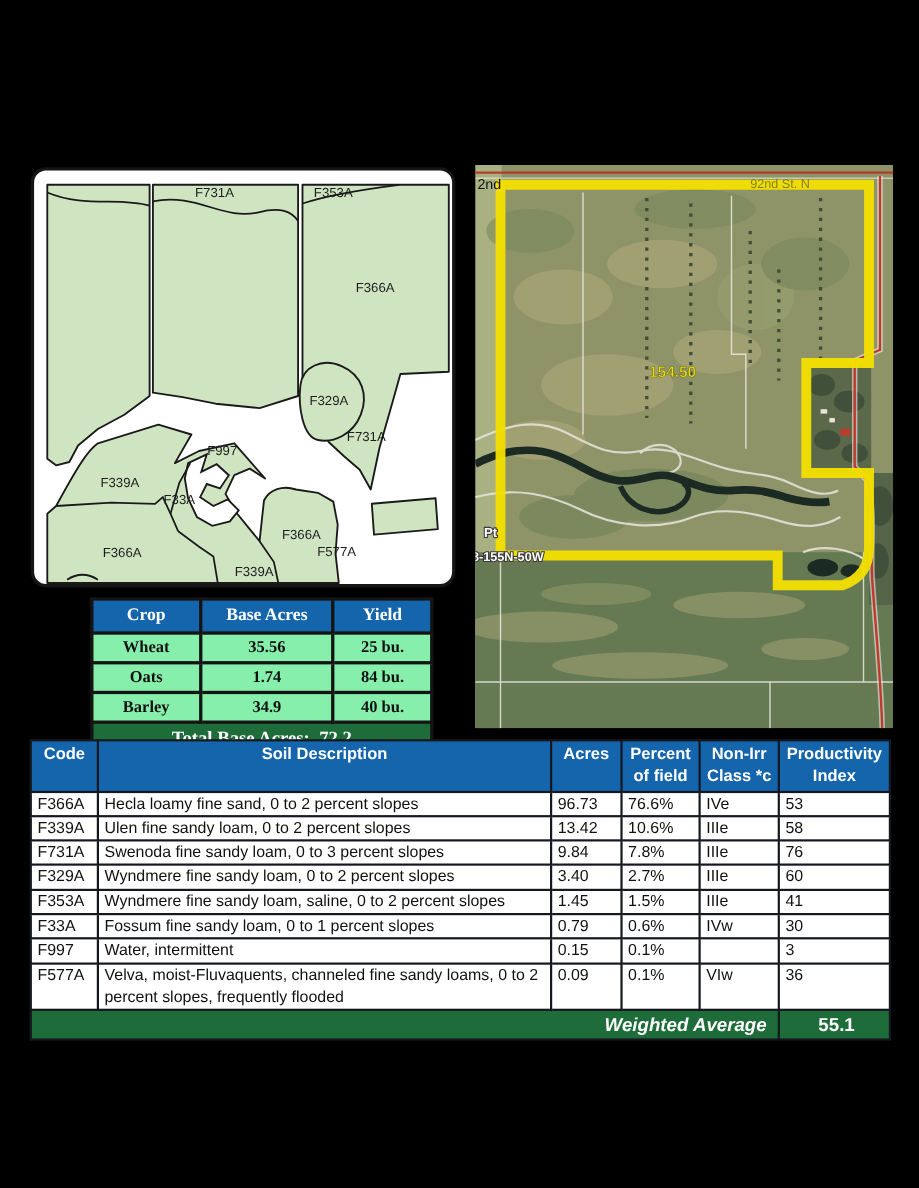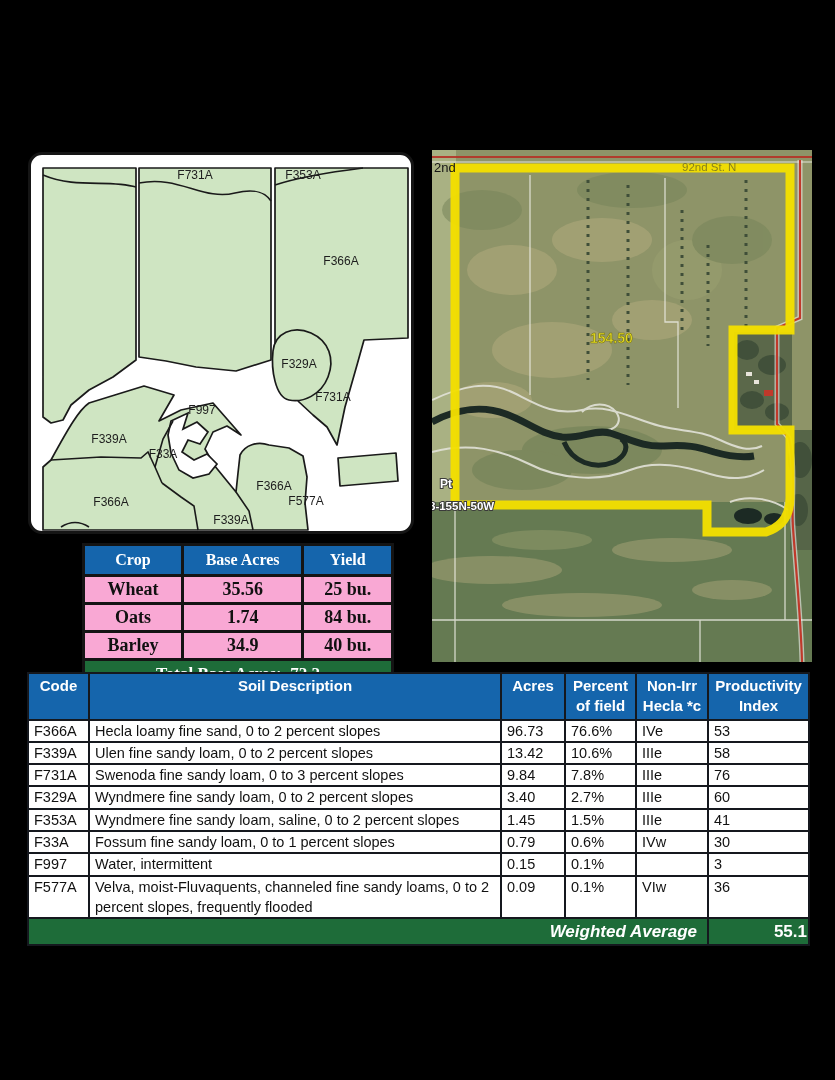--- a/index.html
+++ b/index.html
@@ -10,35 +10,35 @@
              background:#fff;border:3px solid #151515;border-radius:14px;box-sizing:border-box;}
   .map-panel svg{position:absolute;left:0;top:0;width:380px;height:376px;}
   
   .aerial{position:absolute;left:432px;top:150px;width:380px;height:576px;overflow:hidden;}
   .aerial svg{display:block;}
   
   .crop-table{position:absolute;left:82px;top:543px;width:312px;border-collapse:collapse;
               font-family:Liberation Serif, serif;}
   .crop-table th,.crop-table td{border:3px solid #141414;text-align:center;padding:2px 4px;}
   .crop-table thead th{background:#1565ac;color:#fff;font-size:16px;font-weight:bold;height:24px;}
-  .crop-table tbody td{background:#f9a8d4;color:#111;font-size:18px;font-weight:bold;height:20px;}
+  .crop-table tbody td{background:#86efac;color:#111;font-size:15px;font-weight:bold;height:20px;}
   .crop-table tfoot td{background:#1e6c39;color:#fff;font-size:17px;font-weight:bold;height:22px;}
   .crop-col0{width:32%;} .crop-col1{width:39%;} .crop-col2{width:29%;}
   
   .soil-table{position:absolute;left:27px;top:672px;width:781px;border-collapse:collapse;
               font-family:"Liberation Sans",sans-serif;table-layout:fixed;}
   .soil-table th,.soil-table td{border:2px solid #15181e;box-sizing:border-box;}
   .soil-table thead th{background:#1565ac;color:#fff;font-size:15px;font-weight:bold;
                        text-align:center;vertical-align:top;line-height:1.35;padding:2px 2px;height:42px;}
   .soil-table tbody td{background:#fff;color:#111;font-size:14.5px;text-align:left;
                        vertical-align:top;line-height:1.4;padding:0 5px;height:21px;}
   .soil-table tfoot td{background:#1e6c39;color:#fff;height:27px;margin-top:15px;}
   .soil-table tfoot .wavg-label{font-size:17px;font-weight:bold;font-style:italic;
                                 text-align:right;padding-right:10px;}
-  .soil-table tfoot .wavg-value{font-size:17px;font-weight:bold;padding-left:5px;text-align:right;}
+  .soil-table tfoot .wavg-value{font-size:17px;font-weight:bold;padding-left:5px;text-align:center;}
   .sc0{width:61px;} .sc1{width:412px;} .sc2{width:64px;} .sc3{width:71px;} .sc4{width:72px;} .sc5{width:101px;}
   
   .mlabel{font-family:"Liberation Sans",sans-serif;font-size:12px;fill:#1d1d1d;}
 </style>
 </head>
 <body>
 
 <div class="page">
 
   <div class="map-panel">
@@ -225,21 +225,21 @@
         <col class="sc3">
         <col class="sc4">
         <col class="sc5">
       </colgroup>
     <thead>
       <tr>
         <th>Code</th>
         <th>Soil Description</th>
         <th>Acres</th>
         <th>Percent of field</th>
-        <th>Non-Irr Hecla *c</th>
+        <th>Non-Irr Class *c</th>
         <th>Productivity Index</th>
       </tr>
     </thead>
     <tbody>
         <tr>
           <td>F366A</td>
           <td>Hecla loamy fine sand, 0 to 2 percent slopes</td>
           <td>96.73</td>
           <td>76.6%</td>
           <td>IVe</td>

